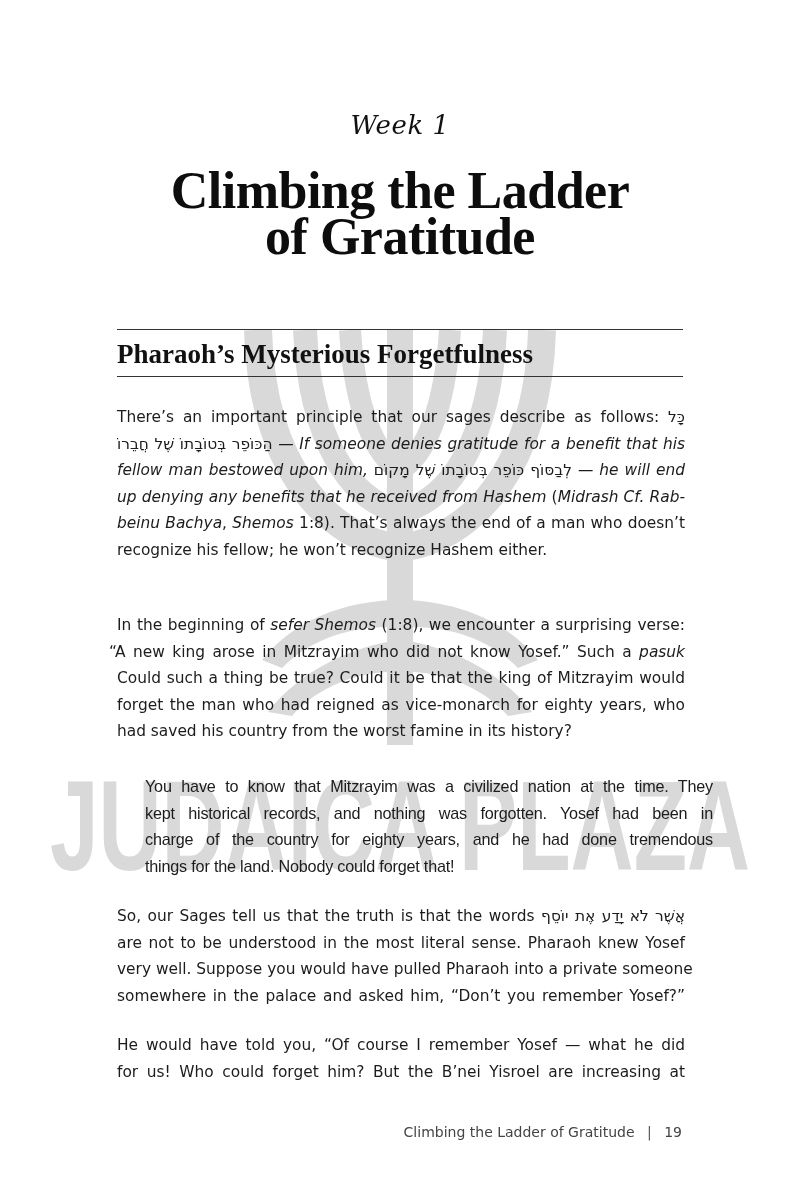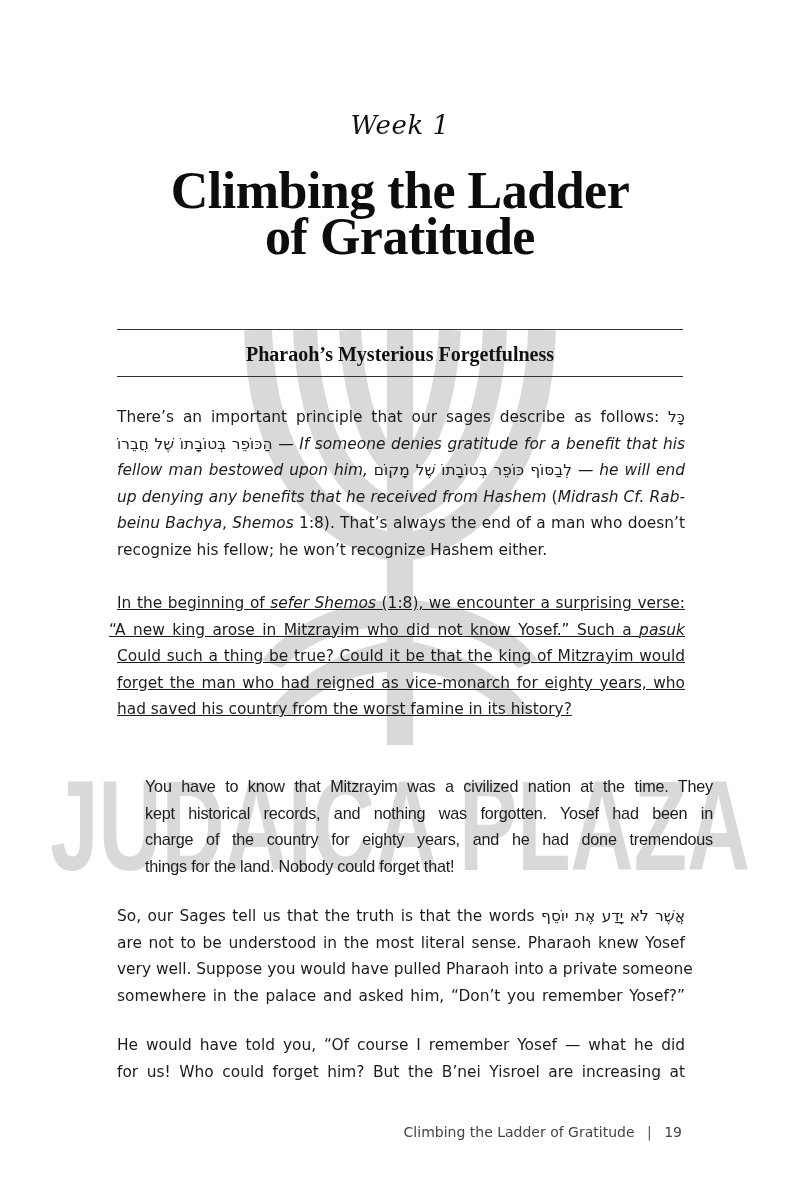--- a/index.html
+++ b/index.html
@@ -57,24 +57,24 @@
       width: 566px;
       height: 1px;
       background: #333;
     }
     .section-rule.top { top: 329px; }
     .section-rule.bottom { top: 376px; }
     .section-title {
       position: absolute;
       top: 336px;
       left: 117px; width: 566px;
-      text-align: center;
+      text-align: left;
       font-family: "Liberation Serif", "DejaVu Serif", serif;
       font-weight: bold;
-      font-size: 20px;
+      font-size: 27px;
       line-height: 36px;
       color: #111;
     }
     .body-text {
       position: absolute;
       left: 117px;
       width: 568px;
       font-family: "DejaVu Sans", sans-serif;
       font-size: 15.4px;
       line-height: 26.5px;
@@ -98,21 +98,21 @@
       direction: rtl;
       unicode-bidi: isolate;
     }
     .condensed {
       font-family: "Liberation Sans", sans-serif;
       font-size: 16.2px;
       letter-spacing: -0.2px;
       padding-left: 28px;
     }
     #p1 { top: 404px; }
-    #p2 { top: 590px; text-decoration: underline; }
+    #p2 { top: 612px; }
     #p3 { top: 773px; }
     #p4 { top: 903px; }
     #p5 { top: 1032px; }
     .footer {
       position: absolute;
       top: 1124px;
       right: 118px;
       font-family: "DejaVu Sans", sans-serif;
       font-size: 14px;
       color: #444;

